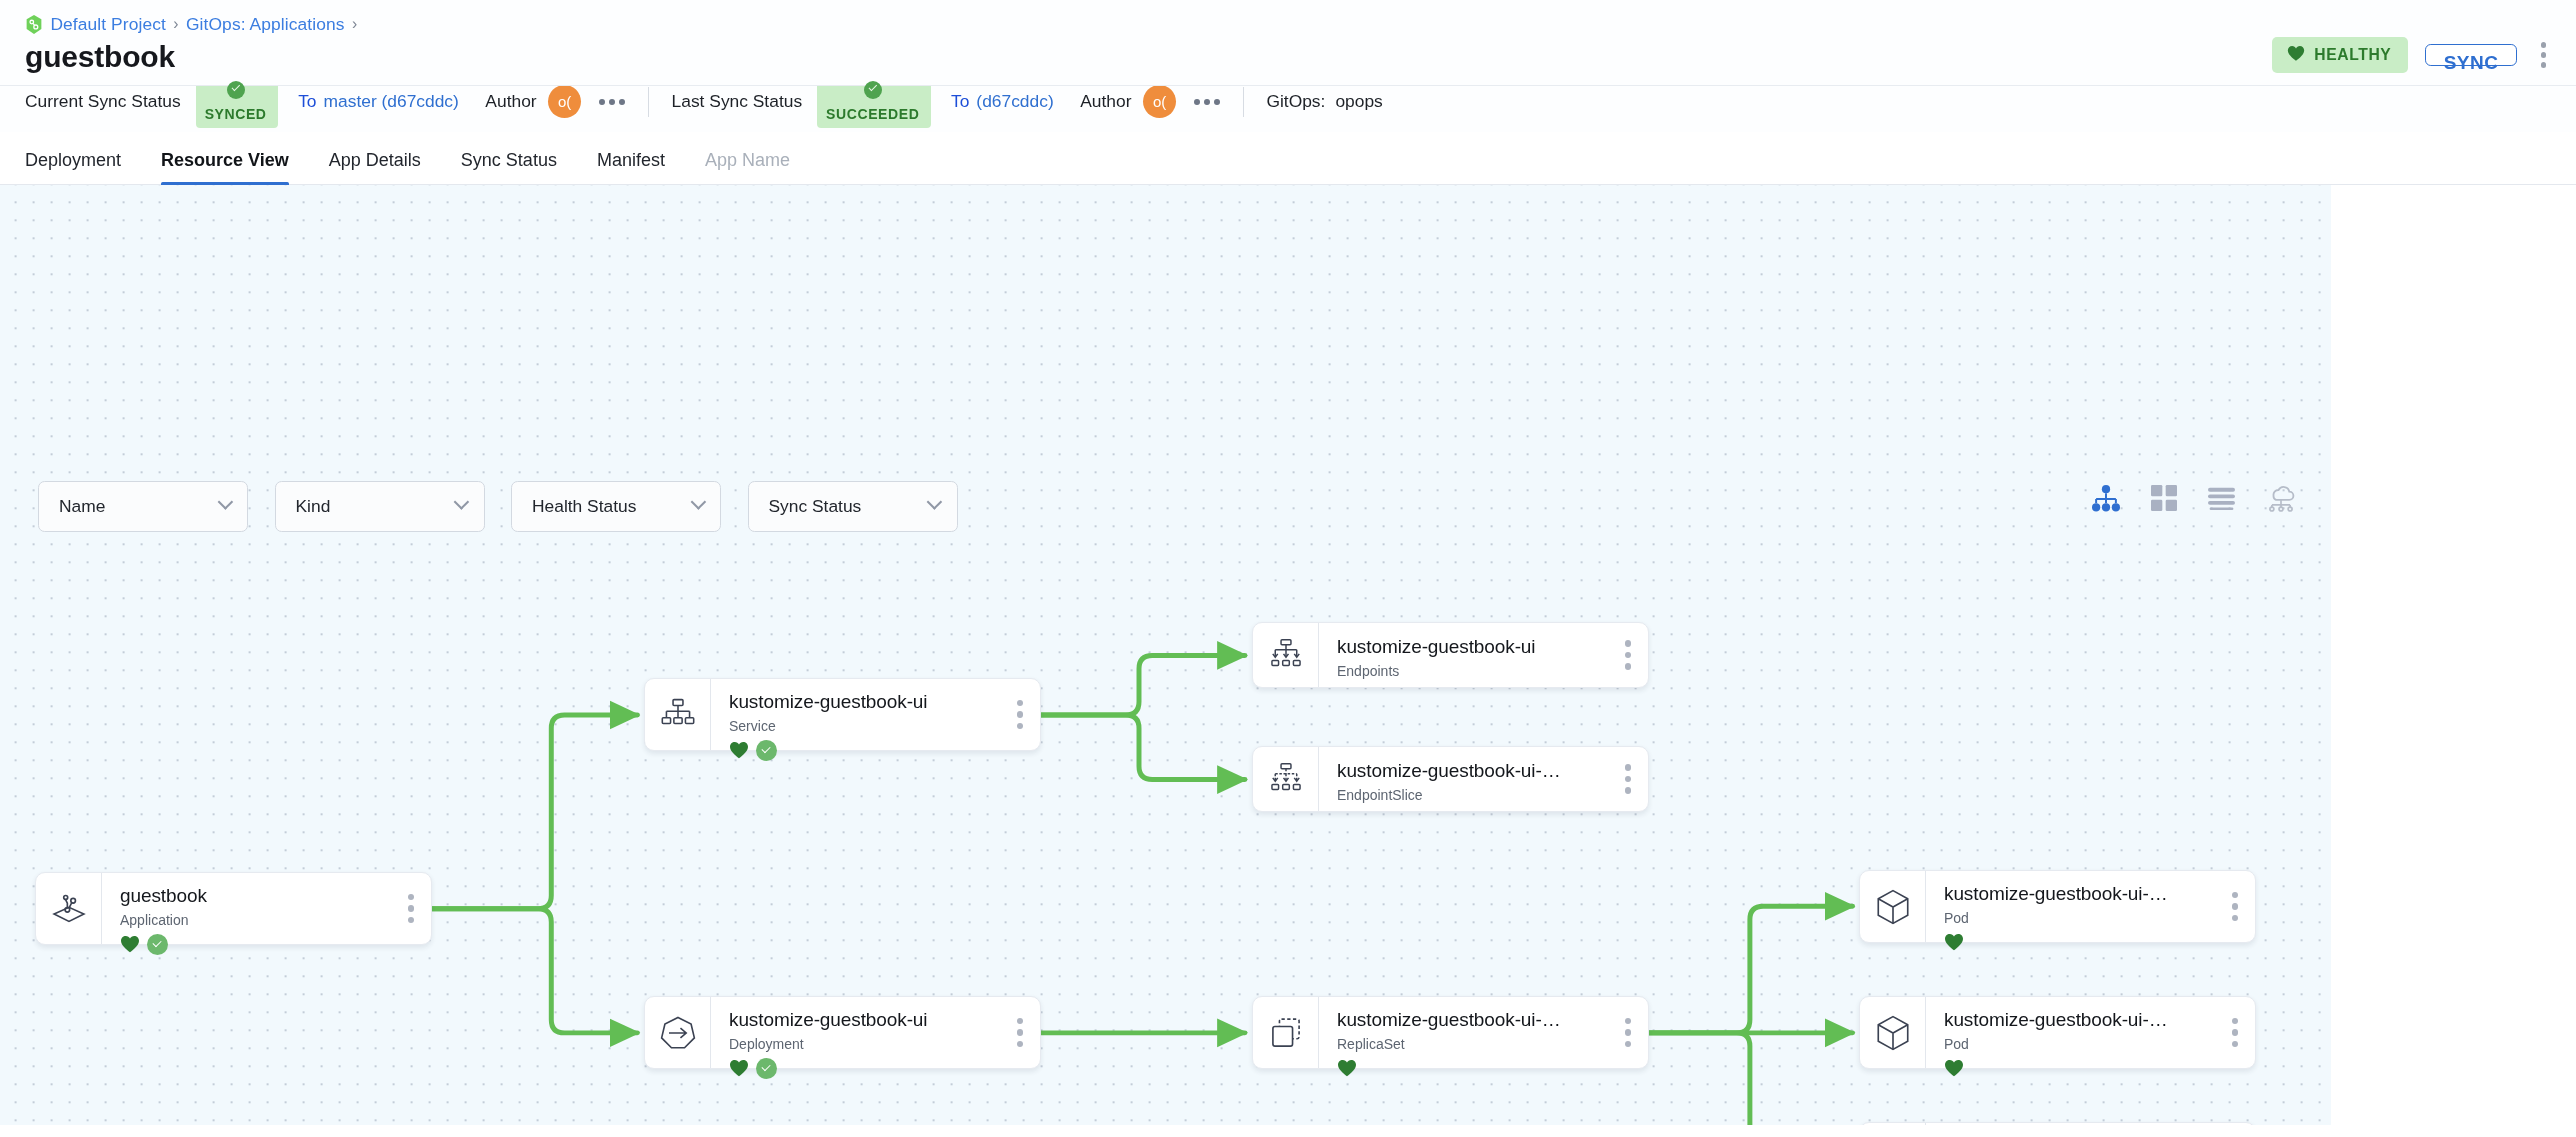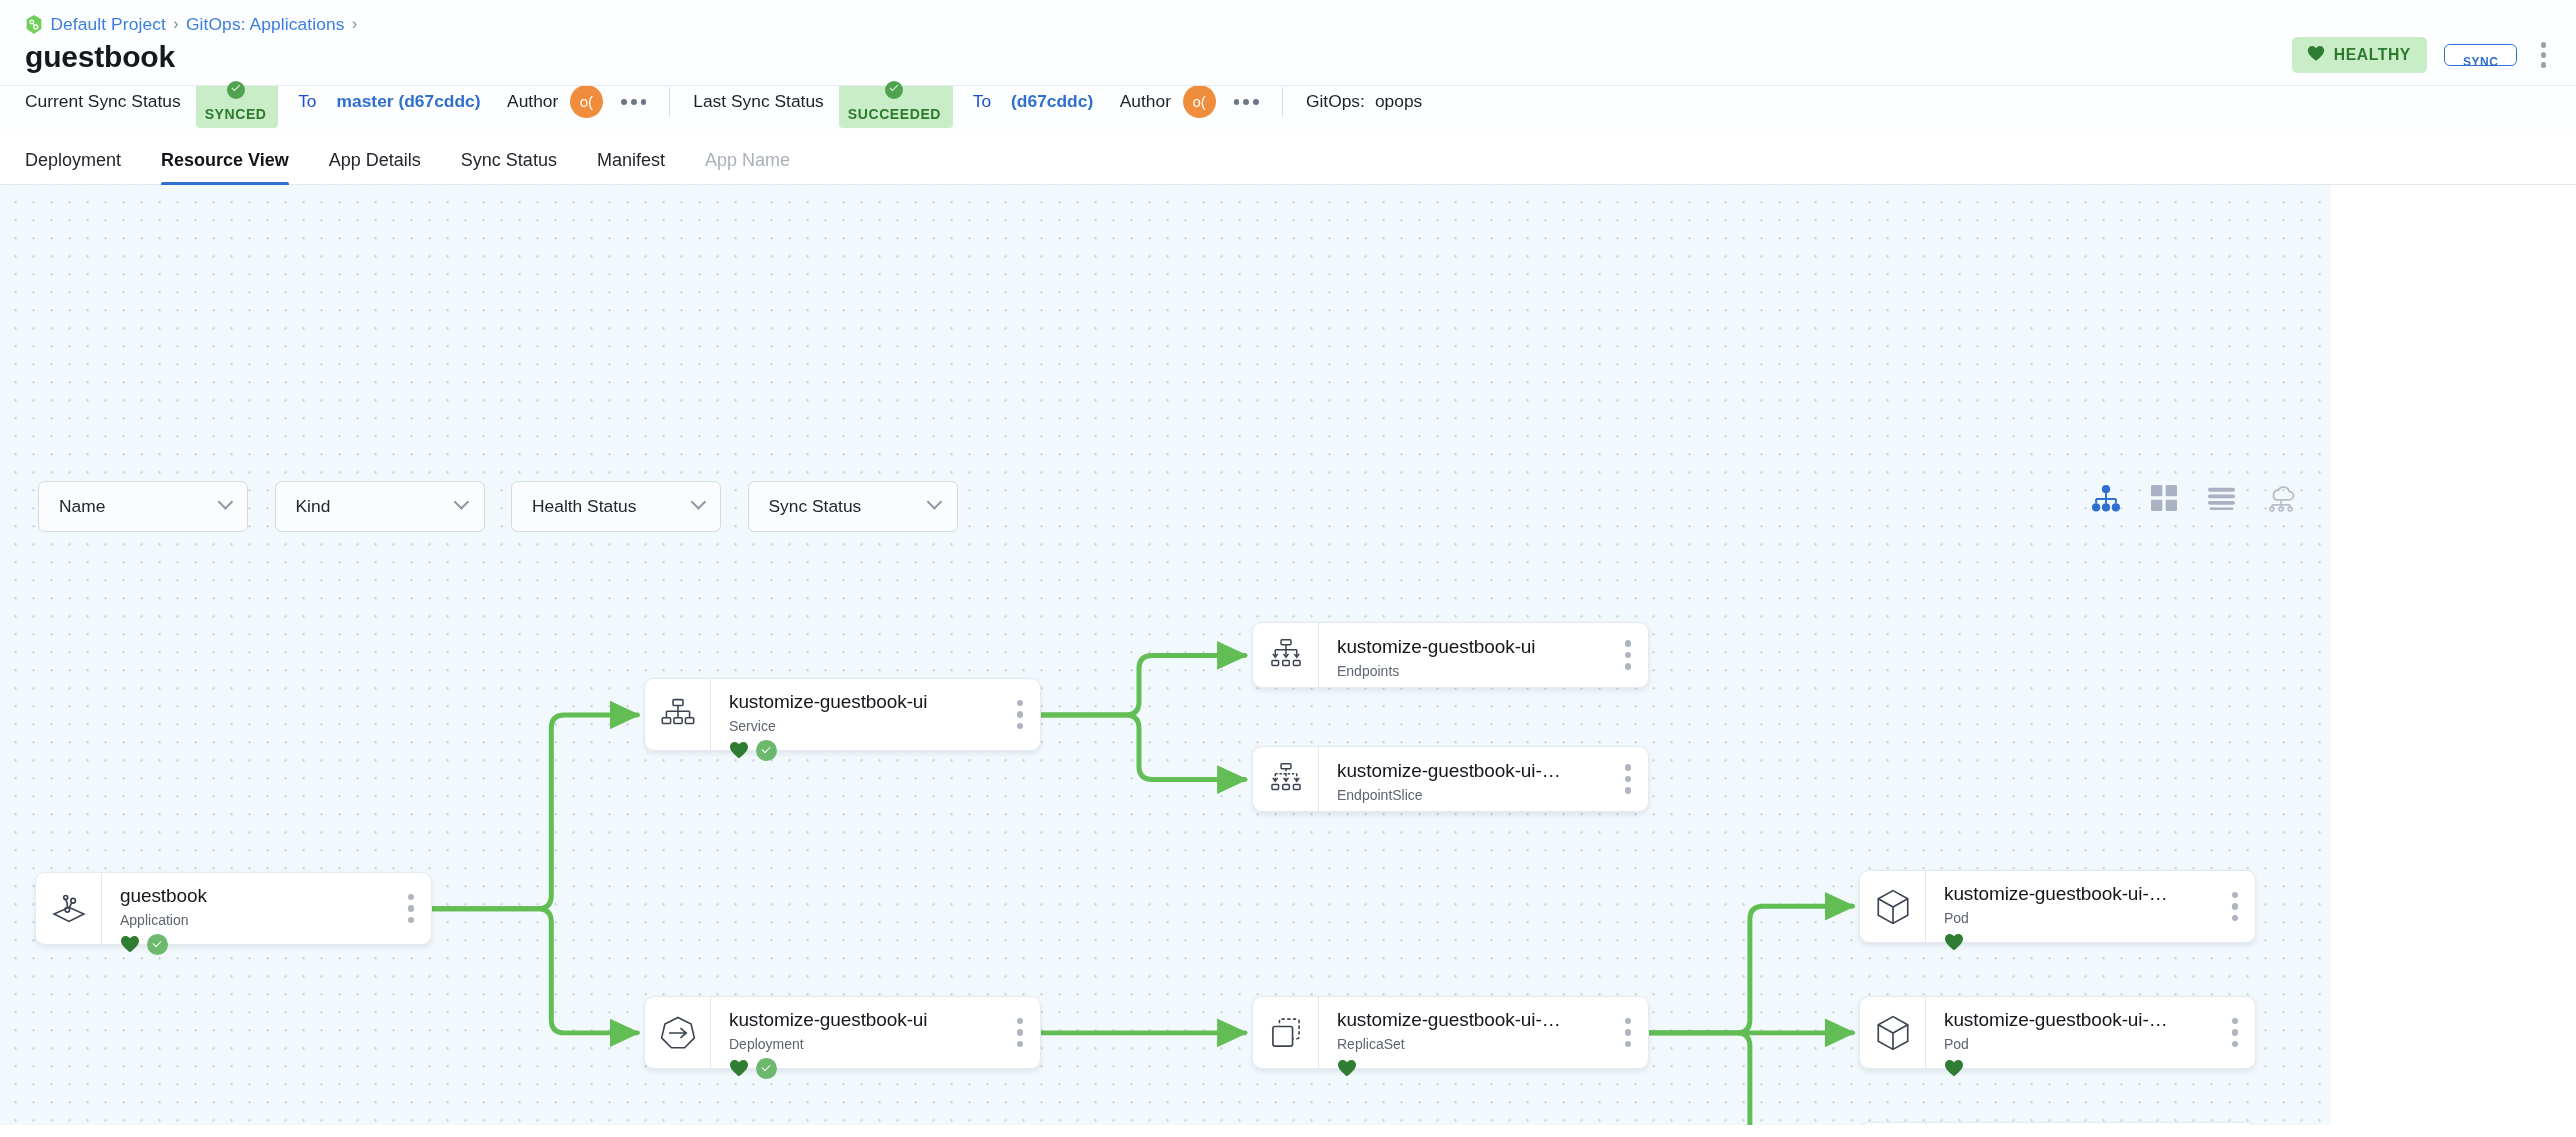--- a/index.html
+++ b/index.html
@@ -73,21 +73,21 @@
     padding: 8.3px 16.6px 8.3px 15px;
     display: flex;
     align-items: center;
     gap: 9px;
     height: 36px;
   }
   .sync-btn {
     border: 1.7px solid #2f6fd0;
     color: #2f6fd0;
     background: #ffffff;
-    font-size: 12px;
+    font-size: 19px;
     font-weight: bold;
     letter-spacing: 0.5px;
     border-radius: 5.8px;
     padding: 0 18px;
     height: 22px;
     line-height: 35px;
     cursor: pointer;
   }
   .kebab-vert {
     display: flex; flex-direction: column; gap: 4.1px;
@@ -136,23 +136,23 @@
     content: "";
     position: absolute;
     left: 5px; top: 4.1px;
     width: 6.6px; height: 3.3px;
     border-left: 1.7px solid #e8f7e6;
     border-bottom: 1.7px solid #e8f7e6;
     transform: rotate(-45deg);
   }
   .to-word { margin-left: 20px; color: #1d4ed8; }
   .rev-link {
-    margin-left: 20px;
+    margin-left: 7px;
     color: #2f6fd0;
-    font-weight: bold;
+    font-weight: normal;
     cursor: pointer;
     white-space: nowrap;
   }
   .author-word { margin-left: 26.5px; color: #1d2127; }
   .avatar {
     width: 33px; height: 33px; border-radius: 50%;
     background: #ef8d3c;
     color: #ffffff;
     font-size: 15px;
     display: inline-flex;

